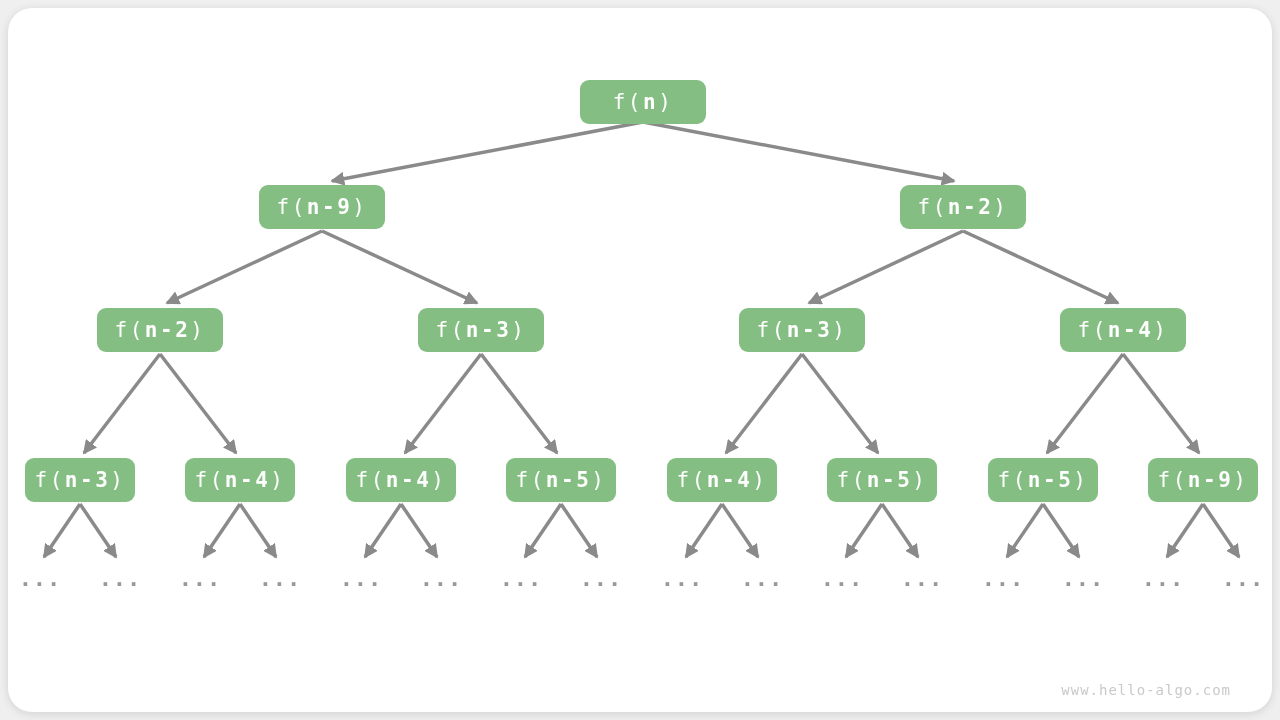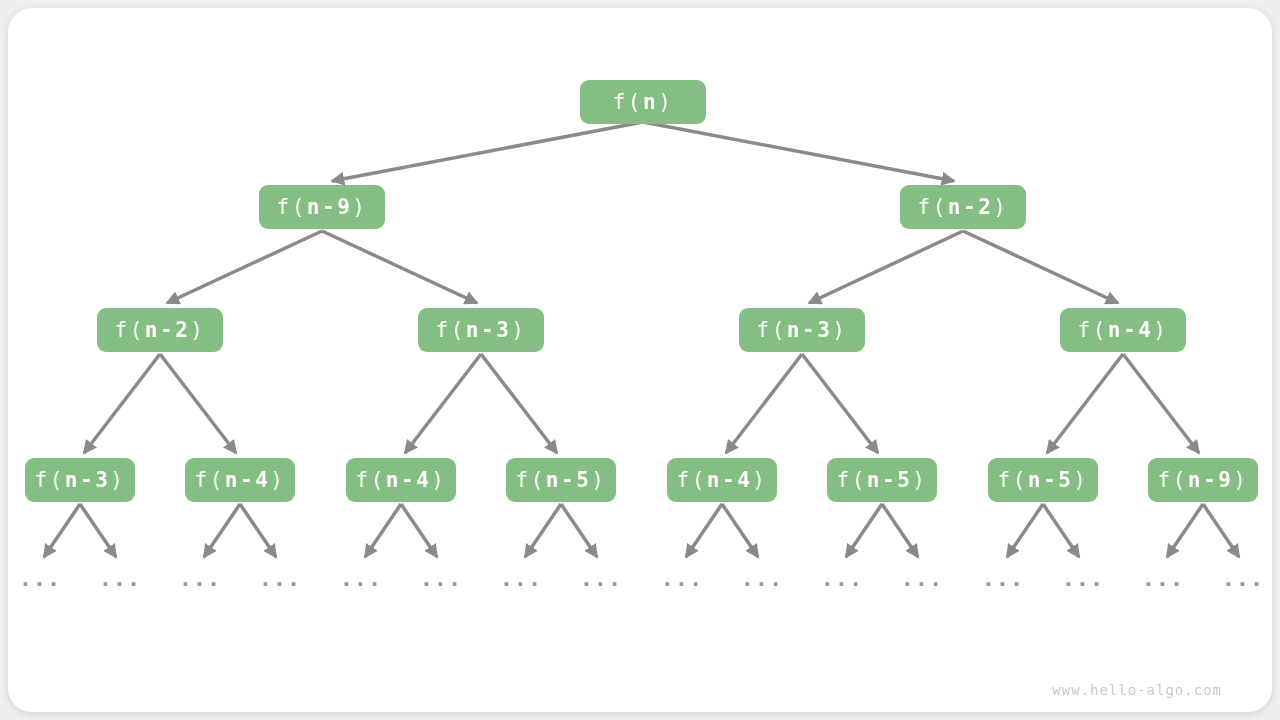--- a/index.html
+++ b/index.html
@@ -53,21 +53,21 @@
     position: absolute;
     transform: translate(-50%, -50%);
     color: #999999;
     font-size: 22px;
     font-weight: 700;
     letter-spacing: 1px;
     z-index: 2;
   }
   .watermark {
     position: absolute;
-    right: 58px;
+    right: 49px;
     bottom: 22px;
     color: #c9c9c9;
     font-size: 14px;
     letter-spacing: 1px;
   }
 </style>
 </head>
 <body>
 
 <div class="stage">

